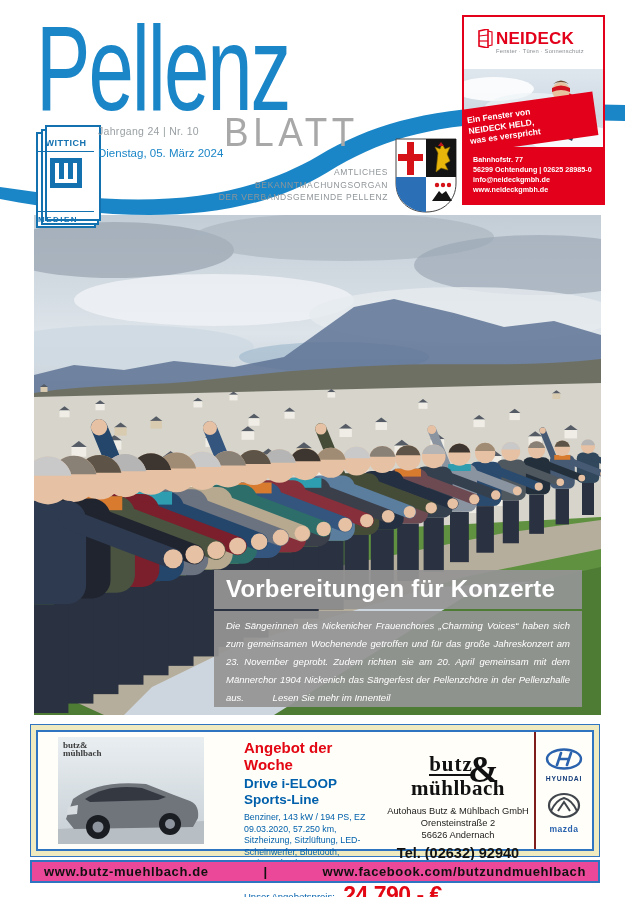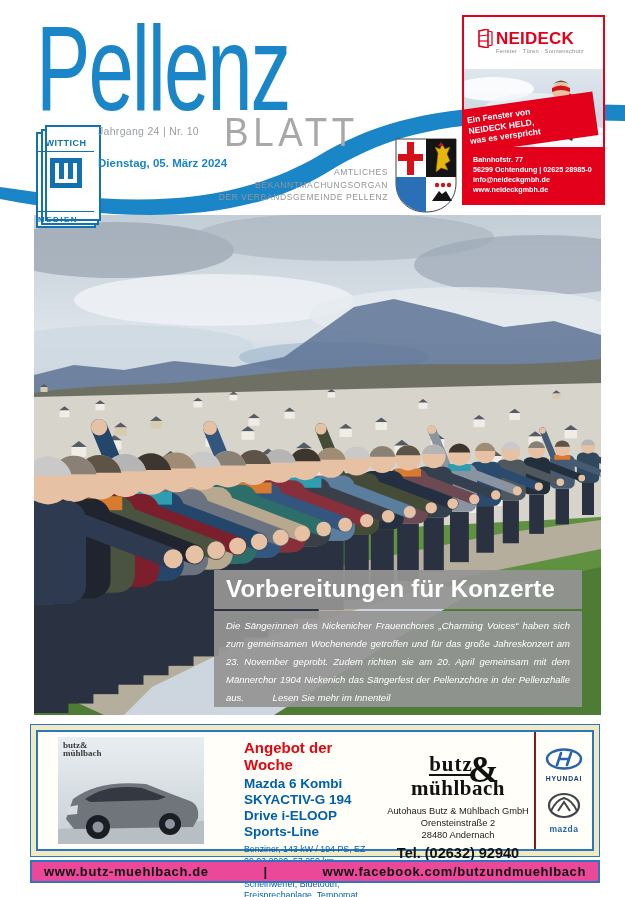--- a/index.html
+++ b/index.html
@@ -16,21 +16,21 @@
   .wittich::before,.wittich::after{content:"";position:absolute;border:2px solid #1371b0;background:#fff;z-index:-1;}
   .wittich::before{left:3px;top:-5px;width:54px;height:92px;}
   .wittich::after{left:7px;top:-9px;width:52px;height:92px;}
   .wittich-top{display:block;text-align:center;font-size:9px;font-weight:bold;color:#1371b0;
         letter-spacing:.5px;padding:4px 0 3px;border-bottom:1px solid #1371b0;}
   .wittich-bot{display:block;text-align:left;font-size:8px;font-weight:bold;color:#1371b0;
         letter-spacing:1.5px;padding:3px 0 2px;border-top:1px solid #1371b0;position:absolute;bottom:0;left:0;right:0;}
   .wittich-glyph{display:block;margin:6px auto 0;}
   .issue-block{position:absolute;left:98px;top:125px;z-index:5;}
   .issue-line{font-size:10.5px;color:#9aa0a4;letter-spacing:.3px;}
-  .date-line{font-size:11.5px;color:#1b86c7;font-weight:bold;margin-top:20px;}
+  .date-line{font-size:11.5px;color:#1b86c7;font-weight:normal;margin-top:10px;}
   .official{position:absolute;right:237px;top:166px;text-align:right;font-size:8.5px;color:#8f9599;
         letter-spacing:.6px;line-height:12.5px;z-index:5;}
   .crest{position:absolute;left:394px;top:137px;z-index:4;}
   
   .neideck{position:absolute;left:462px;top:15px;width:143px;height:190px;background:#fff;
         border:2px solid #e2001a;box-sizing:border-box;z-index:6;overflow:hidden;}
   .nd-head{position:relative;height:48px;background:#fff;}
   .nd-logo-row{position:absolute;left:14px;top:12px;display:flex;align-items:flex-start;}
   .nd-brand{font-size:17px;font-weight:bold;color:#e2001a;letter-spacing:.2px;margin-left:3px;}
   .nd-tagline{position:absolute;left:32px;top:31px;font-size:5.8px;color:#8a8f93;letter-spacing:.2px;}
@@ -528,39 +528,38 @@
           <path d="M10,70 L20,68 L19,77 L9,78 Z" fill="#d8dde2"></path>
           <circle cx="40" cy="90" r="12" fill="#1a1d22"></circle>
           <circle cx="40" cy="90" r="5.5" fill="#8d949e"></circle>
           <circle cx="112" cy="87" r="11" fill="#1a1d22"></circle>
           <circle cx="112" cy="87" r="5" fill="#8d949e"></circle>
         </svg>
       </div>
       <div class="offer-col">
         <div class="offer-title">Angebot der Woche</div>
         <div class="offer-model">
-          <div>Mazda 6 Kombi SKYACTIV-G 194</div>
           <div>Drive i-ELOOP Sports-Line</div>
         </div>
         <div class="offer-specs">Benziner, 143 kW / 194 PS, EZ 09.03.2020, 57.250 km, Sitzheizung, Sitzlüftung, LED-Scheinwerfer, Bluetooth, Freisprechanlage, Tempomat, Leder, Navigation</div>
         <div class="offer-price-row">
           <span class="price-label">Unser Angebotspreis:</span>
           <span class="price-value">24.790,- €</span>
         </div>
       </div>
       <div class="dealer-col">
         <div class="bm-logo">
           <span class="bm-l1">butz</span>
           <span class="bm-amp">&amp;</span>
           <span class="bm-l2">mühlbach</span>
         </div>
         <div class="bm-addr">
           <div>Autohaus Butz &amp; Mühlbach GmbH</div>
           <div>Orensteinstraße 2</div>
-          <div>28480 Andernach</div>
+          <div>56626 Andernach</div>
         </div>
         <div class="bm-tel">Tel. (02632) 92940</div>
       </div>
       <div class="brands-col">
         <div class="brand-item">
           <svg width="40" height="22" viewBox="0 0 40 22">
             <ellipse cx="20" cy="11" rx="17" ry="9.5" fill="none" stroke="#2a62ad" stroke-width="2.4"></ellipse>
             <path d="M13,17 L17,5 M23,17 L27,5 M15,11 L25,11" stroke="#2a62ad" stroke-width="2.6" stroke-linecap="round" fill="none"></path>
           </svg>
           <div class="brand-label-hy">HYUNDAI</div>

